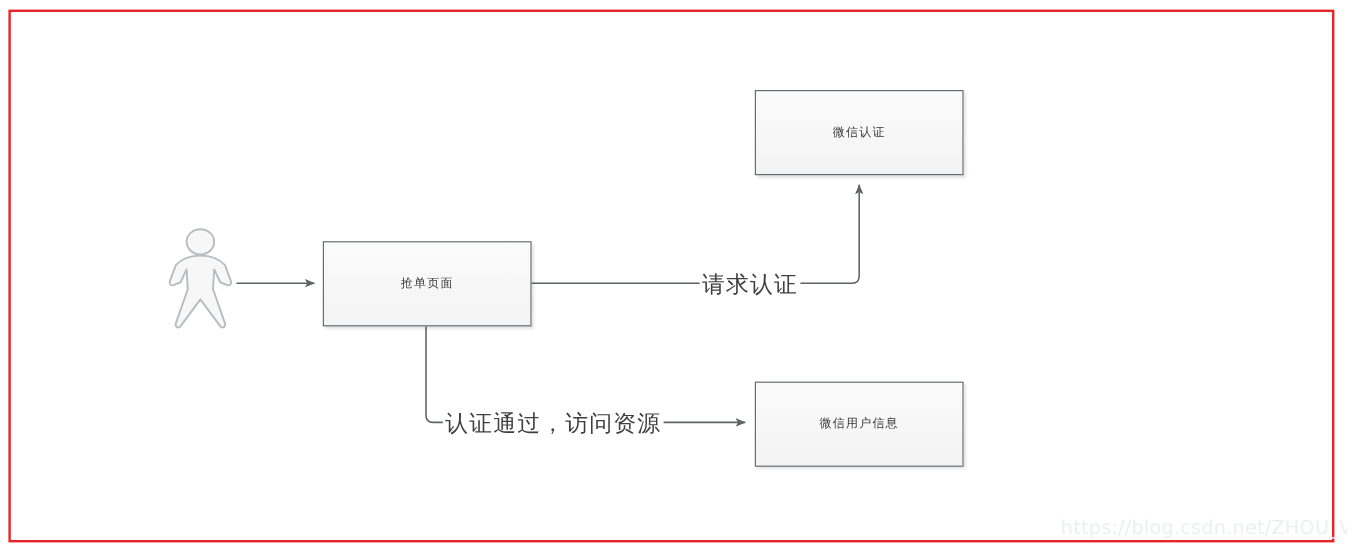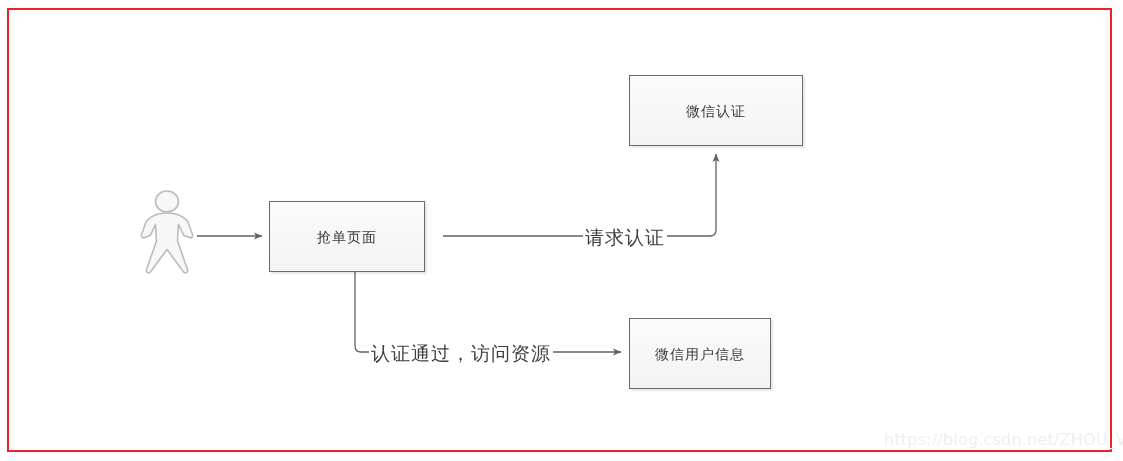--- a/index.html
+++ b/index.html
@@ -36,29 +36,29 @@
     position: absolute;
     box-sizing: border-box;
     border: 1px solid #666b6e;
     background: linear-gradient(180deg, #fbfbfb 0%, #f3f3f3 100%);
     box-shadow: 2px 2px 2px rgba(0,0,0,0.10);
     display: flex;
     align-items: center;
     justify-content: center;
   }
   .node-label {
-    font-size: 14px;
+    font-size: 10px;
     color: #3a3a3a;
     letter-spacing: 1px;
     line-height: 1;
     white-space: nowrap;
   }
   #node-wechat-auth   { left: 629px; top: 75px;  width: 174px; height: 71px; }
-  #node-grab-page     { left: 269px; top: 201px; width: 156px; height: 71px; }
-  #node-wechat-user   { left: 629px; top: 318px; width: 142px; height: 71px; }
+  #node-grab-page     { left: 269px; top: 201px; width: 174px; height: 71px; }
+  #node-wechat-user   { left: 629px; top: 318px; width: 174px; height: 71px; }
 
   
   #wires {
     position: absolute;
     left: 0; top: 0;
     width: 1123px;
     height: 461px;
     overflow: visible;
   }
 

